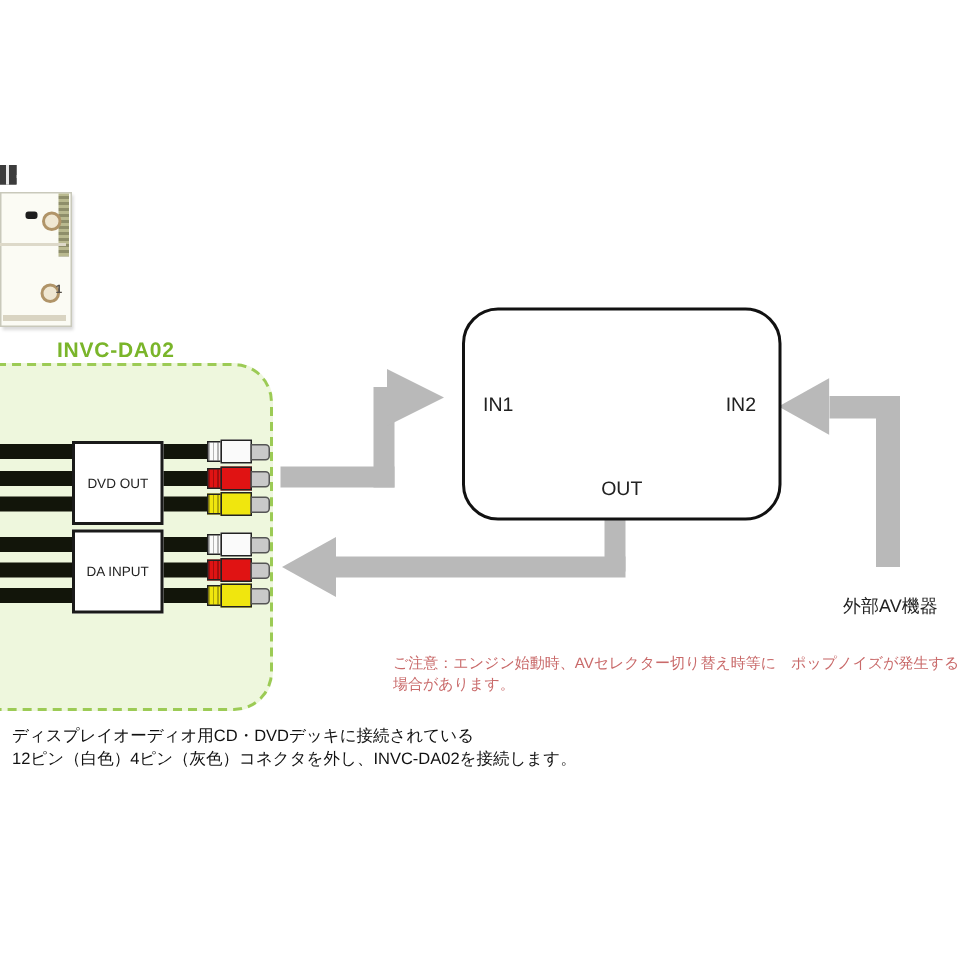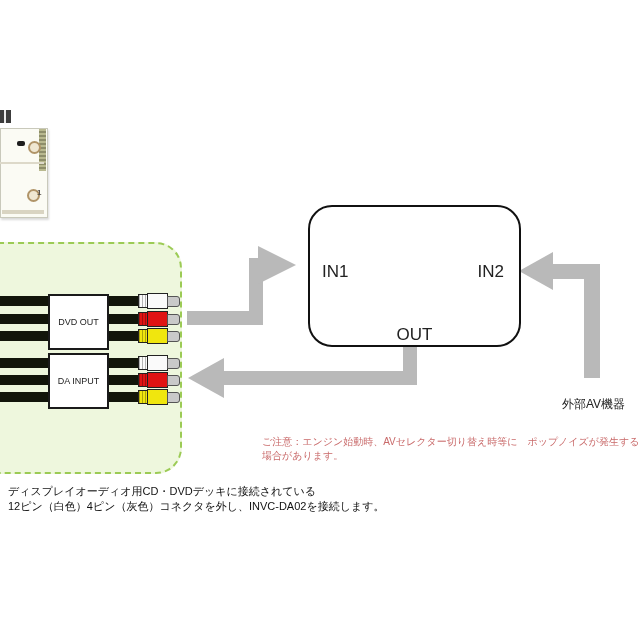--- a/index.html
+++ b/index.html
@@ -29,21 +29,21 @@
 
   .plug{left:138px;width:42px;height:16px;}
   .plug .collar{position:absolute;left:0;top:1px;width:8px;height:12px;border:1px solid #222;
       background-image:repeating-linear-gradient(90deg,rgba(0,0,0,.28) 0 1px,rgba(255,255,255,0) 1px 3px);}
   .plug .pbody{position:absolute;left:9px;top:0;width:19px;height:14px;border:1px solid #222;}
   .plug .tip{position:absolute;left:29px;top:3px;width:11px;height:9px;border:1px solid #555;border-radius:0 3px 3px 0;}
 
   
   .sel-box{left:308px;top:205px;width:209px;height:138px;background:#fff;border:2.5px solid #111;border-radius:24px;z-index:3;}
   .sel-title{left:308px;top:185px;width:209px;text-align:center;font-size:12.5px;color:#222;}
-  .port{font-size:17px;color:#222;}
+  .port{font-size:13px;color:#222;}
 
   
   .arr{z-index:2;}
   .head-right{clip-path:polygon(0 0,0 100%,100% 50%);}
   .head-left{clip-path:polygon(100% 0,100% 100%,0 50%);}
 
   .ext-label{left:562px;top:386px;font-size:12px;color:#222;margin-top:10px;}
   .caution{left:262px;top:435px;width:380px;font-size:10px;}
   .instructions{left:8px;top:484px;width:500px;font-size:11px;color:#111;line-height:14.5px;}
 </style>
@@ -55,20 +55,21 @@
   <div class="abs qr"></div>
   <div class="abs photo-body"></div>
   <div class="abs photo-strip"></div>
   <div class="abs photo-seam"></div>
   <div class="abs photo-slot"></div>
   <div class="abs photo-hole" style="left:28px;top:141px;"></div>
   <div class="abs photo-hole" style="left:27px;top:189px;"></div>
   <div class="abs pin1">1</div>
   <div class="abs photo-shadow"></div>
 
+  <div class="abs invc-label" style="color: rgb(122, 181, 42);">INVC-DA02</div>
   <div class="abs green-box" style="background-color: rgb(238, 247, 221); border-color: rgb(156, 203, 85);"></div>
 
   <div class="abs cable" style="left: 0px; top: 296px; width: 48px; background-color: rgb(18, 21, 10);"></div>
   <div class="abs cable" style="left: 0px; top: 314px; width: 48px; background-color: rgb(18, 21, 10);"></div>
   <div class="abs cable" style="left: 0px; top: 331px; width: 48px; background-color: rgb(18, 21, 10);"></div>
   <div class="abs cable" style="left: 0px; top: 358px; width: 48px; background-color: rgb(18, 21, 10);"></div>
   <div class="abs cable" style="left: 0px; top: 375px; width: 48px; background-color: rgb(18, 21, 10);"></div>
   <div class="abs cable" style="left: 0px; top: 392px; width: 48px; background-color: rgb(18, 21, 10);"></div>
 
   <div class="abs cable" style="left: 103px; top: 296px; width: 36px; background-color: rgb(18, 21, 10);"></div>
@@ -125,21 +126,21 @@
   <div class="abs arr" style="left: 224px; top: 371px; width: 193px; height: 14px; background-color: rgb(185, 185, 185);"></div>
   <div class="abs arr head-left" style="left: 188px; top: 358px; width: 36px; height: 40px; background-color: rgb(185, 185, 185);"></div>
 
   <div class="abs arr" style="left: 584px; top: 264px; width: 16px; height: 114px; background-color: rgb(185, 185, 185);"></div>
   <div class="abs arr" style="left: 553px; top: 264px; width: 47px; height: 15px; background-color: rgb(185, 185, 185);"></div>
   <div class="abs arr head-left" style="left: 519px; top: 252px; width: 34px; height: 38px; background-color: rgb(185, 185, 185);"></div>
 
   <div class="abs sel-box">
     <span class="abs port" style="left:12px;top:55px;">IN1</span>
     <span class="abs port" style="right:15px;top:55px;">IN2</span>
-    <span class="abs port" style="left:0;right:0;bottom:0;text-align:center;">OUT</span>
+    <span class="abs port" style="left:0;right:0;bottom:12px;text-align:center;">OUT</span>
   </div>
 
   <div class="abs ext-label">外部AV機器</div>
 
   <div class="abs caution" style="color: rgb(201, 106, 106);">ご注意：エンジン始動時、AVセレクター切り替え時等に　ポップノイズが発生する場合があります。</div>
 
   <div class="abs instructions">
     <div>ディスプレイオーディオ用CD・DVDデッキに接続されている</div>
     <div>12ピン（白色）4ピン（灰色）コネクタを外し、INVC-DA02を接続します。</div>
   </div>

